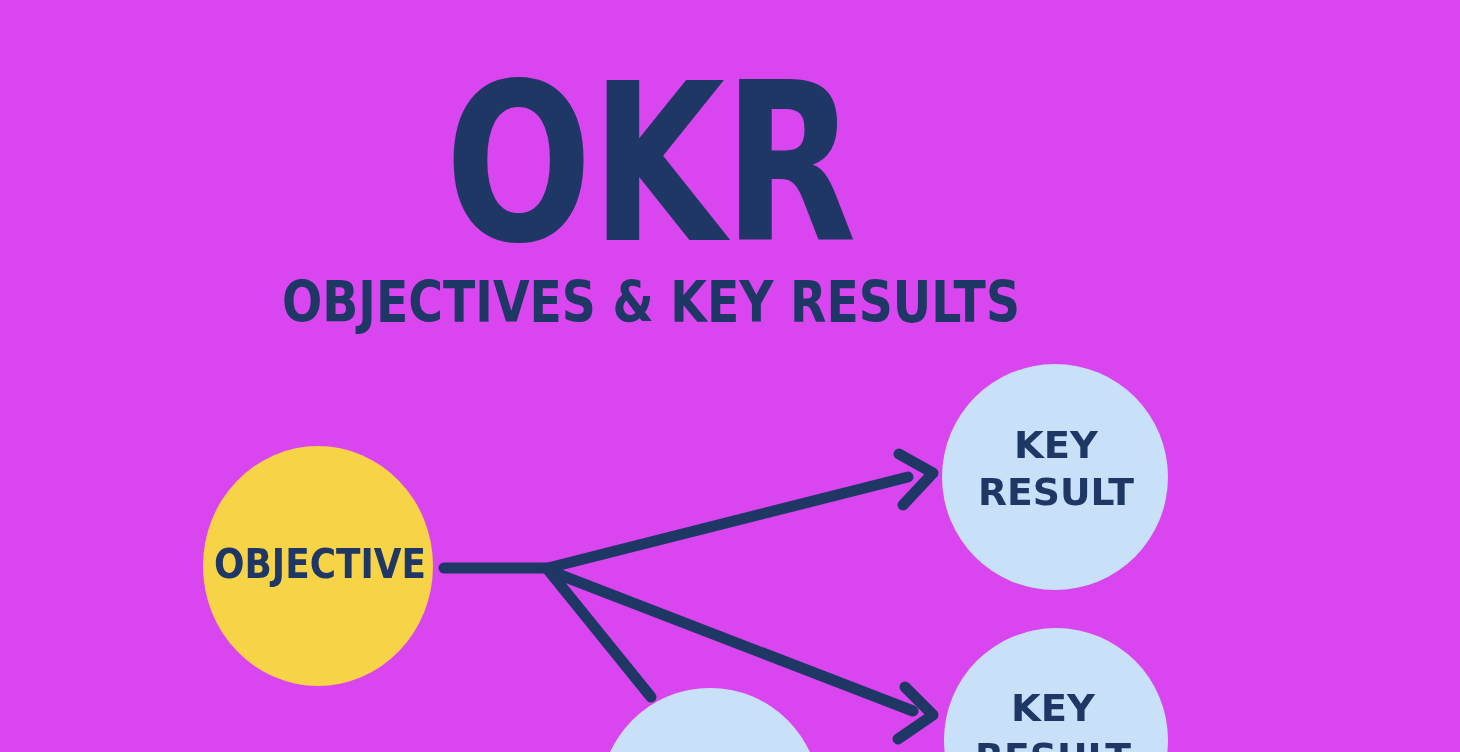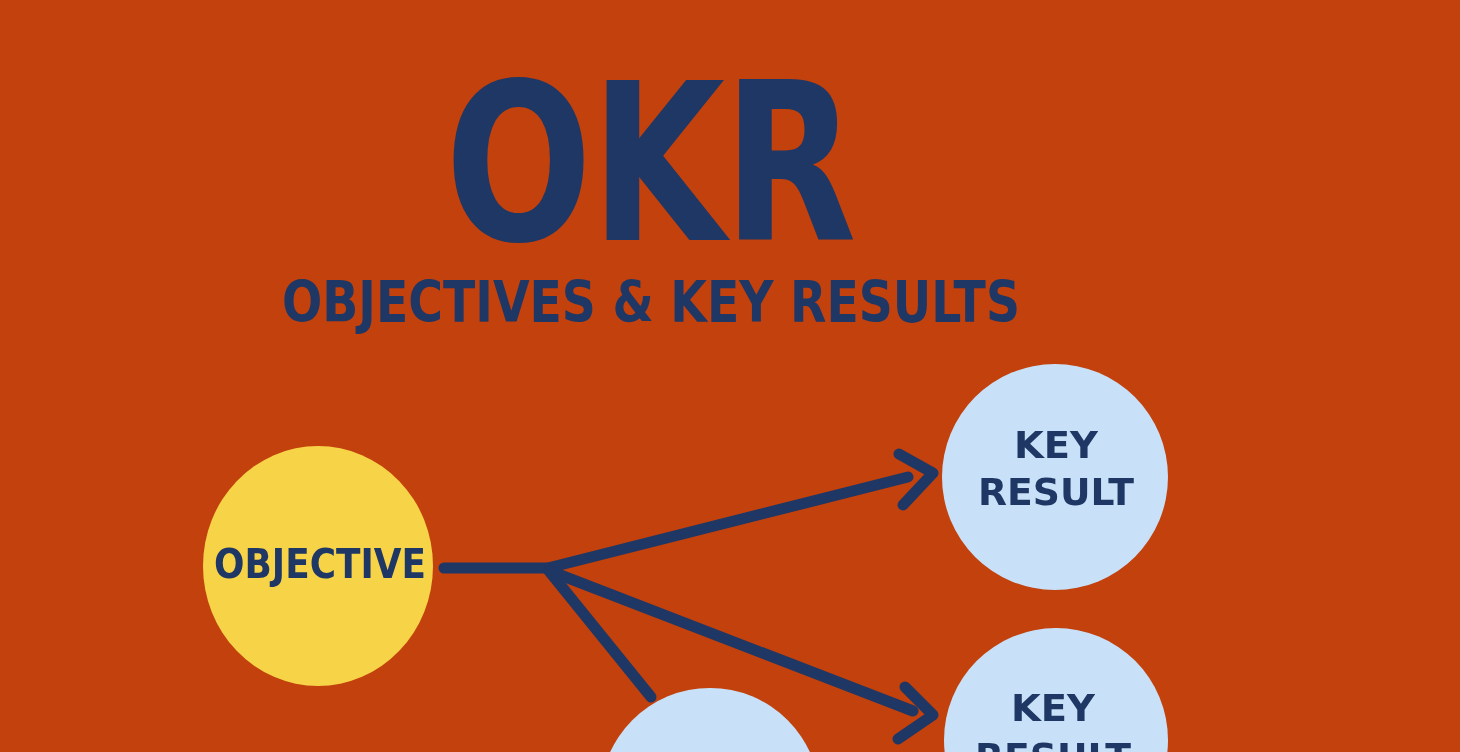--- a/index.html
+++ b/index.html
@@ -5,21 +5,21 @@
   html, body {
     margin: 0;
     padding: 0;
     background: #FAF8F1;
   }
   .canvas {
     position: relative;
     width: 1460px;
     height: 752px;
     overflow: hidden;
-    background: #c2410c;
+    background: #d946ef;
   }
   svg { display: block; }
   text {
     font-family: "DejaVu Sans", "Liberation Sans", sans-serif;
     font-weight: bold;
     fill: #1E3765;
     text-anchor: middle;
   }
   .t-title { font-size: 220px; letter-spacing: -2px; }
   .t-sub   { font-size: 57px; }

